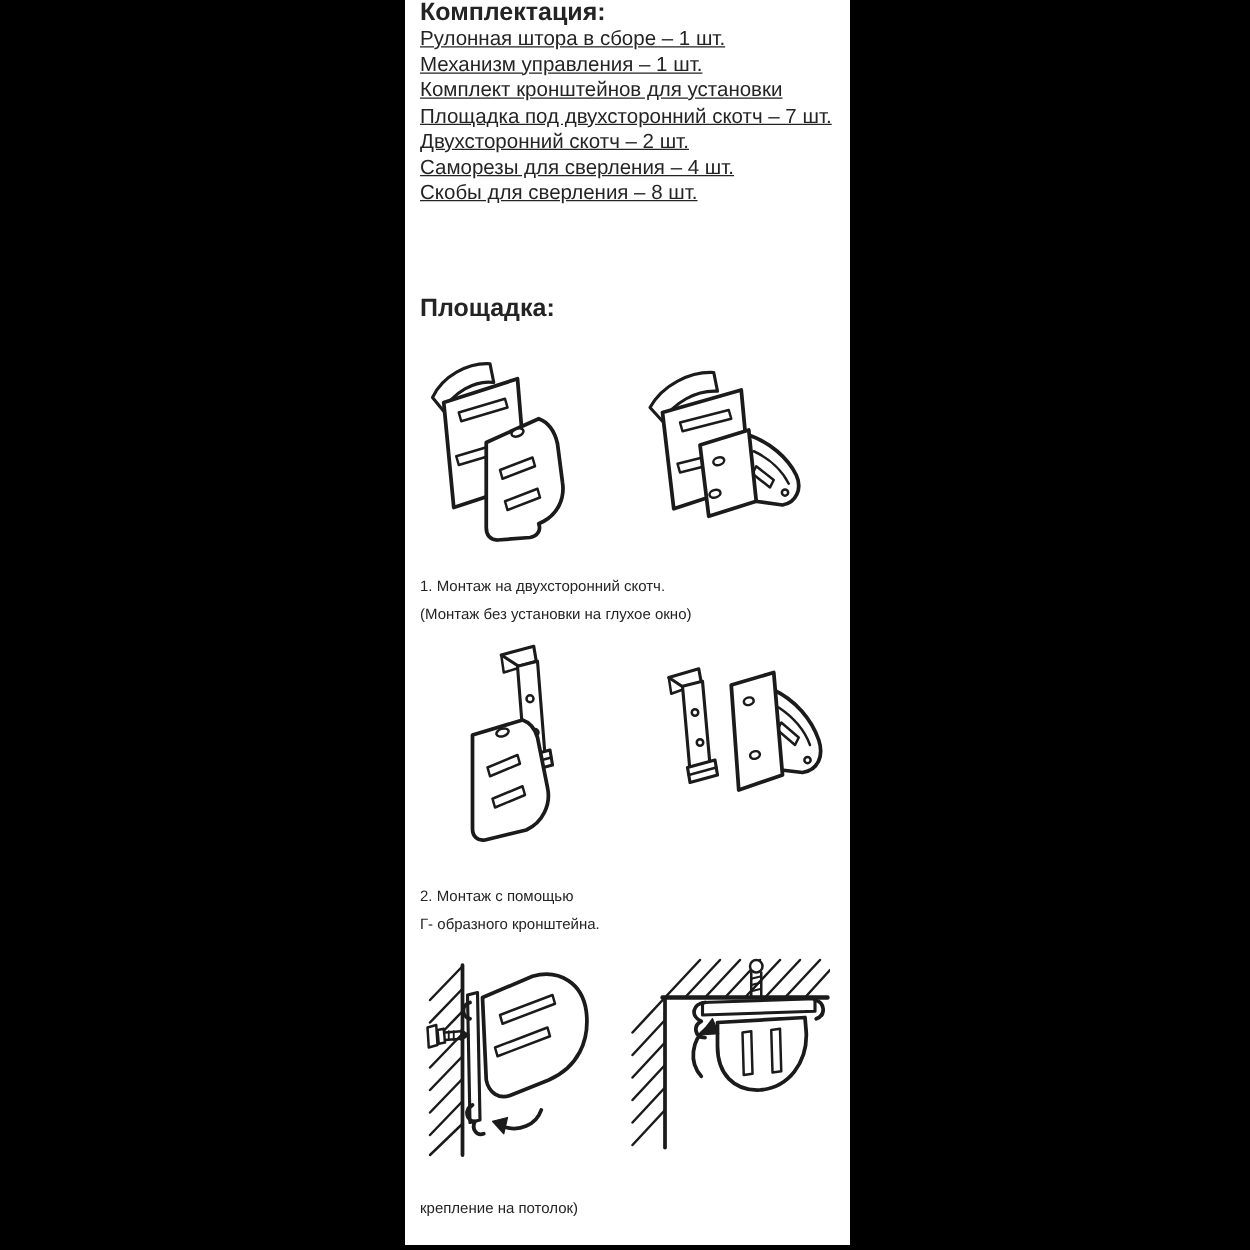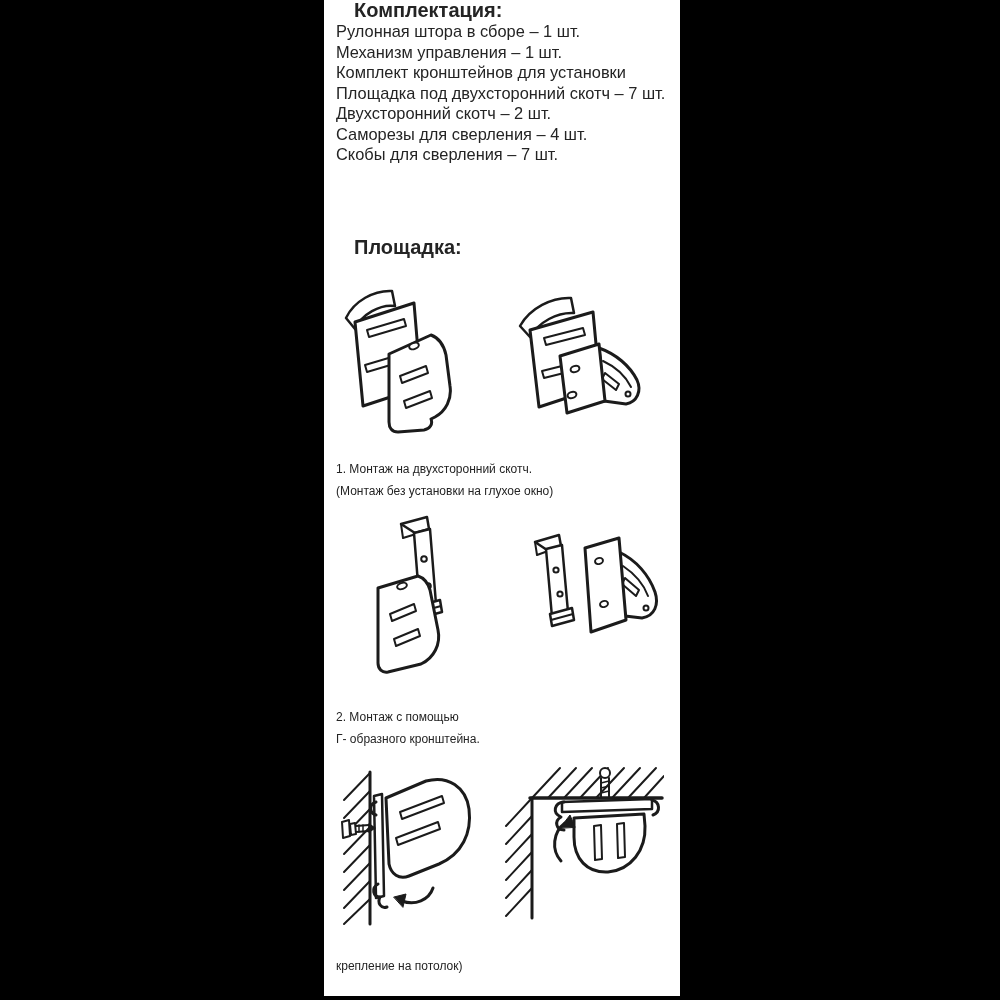--- a/index.html
+++ b/index.html
@@ -1,41 +1,41 @@
 <!DOCTYPE html>
 <html><head>
 <meta charset="utf-8">
 <style>
   html,body{margin:0;padding:0;background:#000;}
   .stage{position:relative;width:1000px;height:1000px;background:#000;overflow:hidden;
          font-family:"Liberation Sans",sans-serif;}
   .paper{position:absolute;left:324px;top:0;width:356px;height:996px;background:#fff;color:#242424;}
-  .heading{position:absolute;left:30px;font-weight:bold;font-size:20px;line-height:23px;white-space:nowrap;}
-  .kit-list{position:absolute;left:12px;top:21px;font-size:16.4px;line-height:20.5px;white-space:nowrap;}
+  .heading{position:absolute;left:12px;font-weight:bold;font-size:20px;line-height:23px;white-space:nowrap;}
+  .kit-list{position:absolute;left:12px;top:21px;font-size:16.4px;line-height:20.5px;white-space:nowrap;text-decoration:underline;}
   .step{position:absolute;left:12px;font-size:12px;line-height:21.6px;white-space:nowrap;}
   .fig{position:absolute;left:0;width:356px;}
   .fig svg{position:absolute;display:block;}
   .art{stroke:#1b1b1b;}
 </style>
 </head>
 <body>
 
 <div class="stage">
   <div class="paper">
 
     <div class="heading" style="top:-1px">Комплектация:</div>
 
     <div class="kit-list">
       <div>Рулонная штора в сборе – 1 шт.</div>
       <div>Механизм управления – 1 шт.</div>
       <div>Комплект кронштейнов для установки</div>
       <div>Площадка под двухсторонний скотч – 7 шт.</div>
       <div>Двухсторонний скотч – 2 шт.</div>
       <div>Саморезы для сверления – 4 шт.</div>
-      <div>Скобы для сверления – 7 шт.</div>
+      <div>Скобы для сверления – 8 шт.</div>
     </div>
 
     <div class="heading" style="top:236px">Площадка:</div>
 
     <div class="fig" style="top:276px;height:180px">
       <svg style="left:10px;top:2px" width="118" height="156" viewBox="0 0 118 156">
         <g class="art" fill="#fff" stroke-linejoin="round" stroke-linecap="round">
           <path d="M12,40 C20,23 40,12 58,13 L61,28 C46,26 28,36 21,51 Z" stroke-width="2.5"></path>
           <polygon points="21,44 80,25 87,109 29,128" stroke-width="3"></polygon>
           <polygon points="33,52 70,41 72,48 35,59" stroke-width="2"></polygon>

